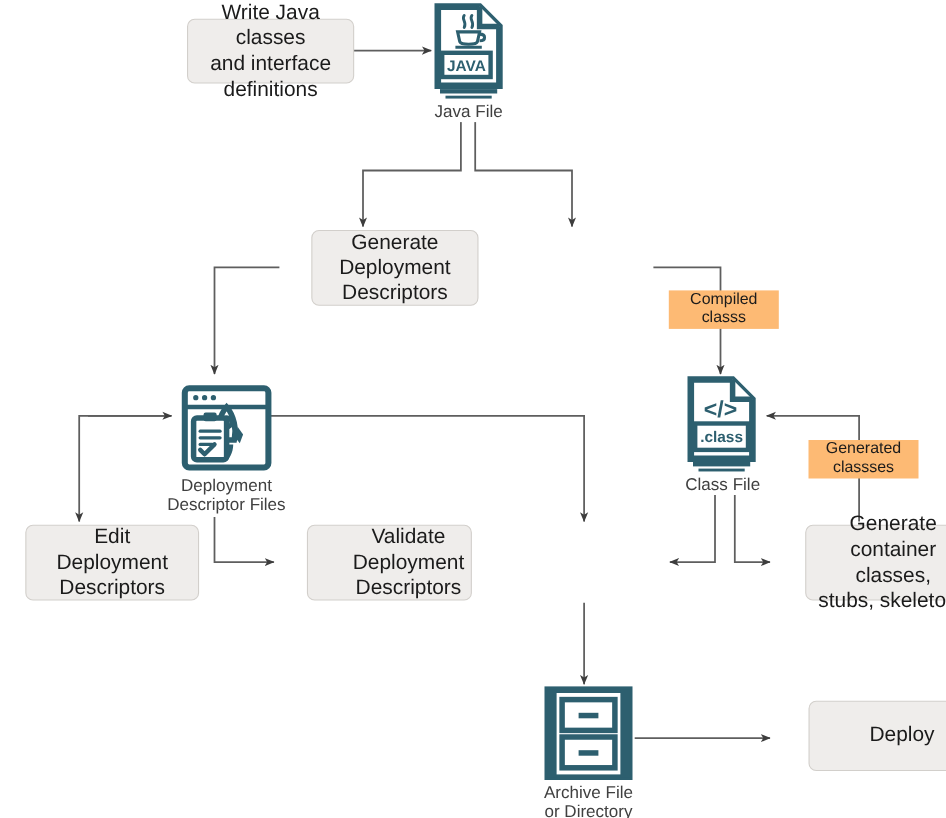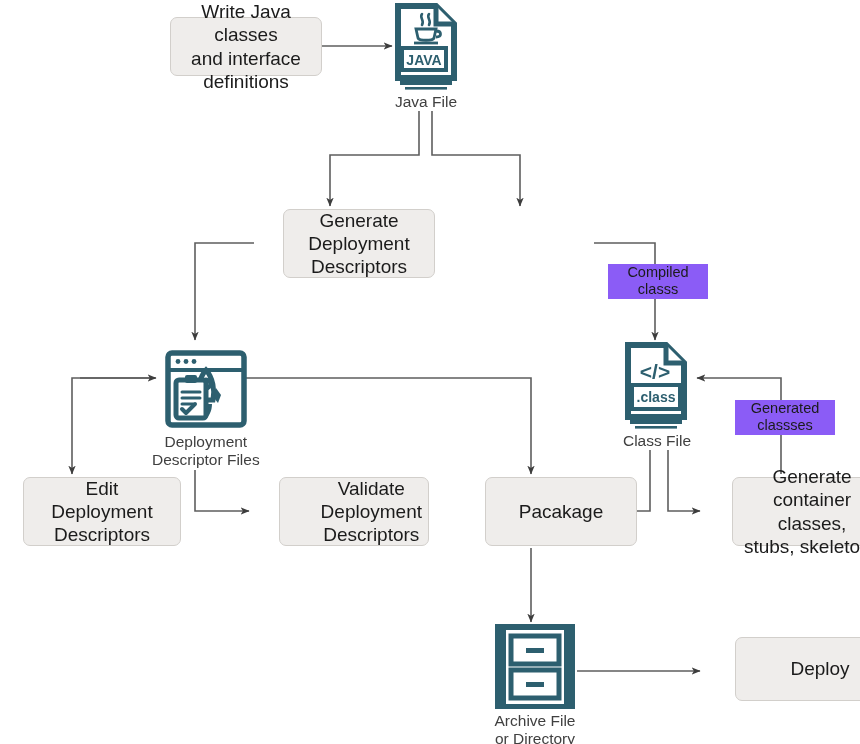--- a/index.html
+++ b/index.html
@@ -56,21 +56,21 @@
     background: #ffffff;
   }
   .edge-label {
     position: absolute;
     z-index: 4;
     text-align: center;
     color: #1b1b1b;
     font-size: 14.5px;
     line-height: 1.2;
     white-space: pre-line;
-    background: #8b5cf6;
+    background: #fdba74;
     padding: 0 3px;
   }
 </style>
 </head>
 <body>
 
 <div id="canvas">
 
   <svg class="svg-layer" viewBox="0 0 860 744" xmlns="http://www.w3.org/2000/svg">
     <defs>
@@ -128,23 +128,20 @@
 Deployment
 Descriptors</span>
   </div>
 
   <div class="node-box" style="left:250px; top:477px; width:150px; height:69px;justify-content:flex-end;">
     <span style="white-space:pre-line;">Validate
 Deployment
 Descriptors</span>
   </div>
 
-  <div class="node-box" style="left:456px; top:477px; width:152px; height:69px;">
-    <span style="white-space:pre-line;">Pacakage</span>
-  </div>
 
   <div class="node-box" style="left:703px; top:477px; width:160px; height:69px;">
     <span style="white-space:pre-line;">Generate
 container classes,
 stubs, skeletons</span>
   </div>
 
   <div class="node-box" style="left:706px; top:637px; width:170px; height:64px;">
     <span style="white-space:pre-line;">Deploy</span>
   </div>

